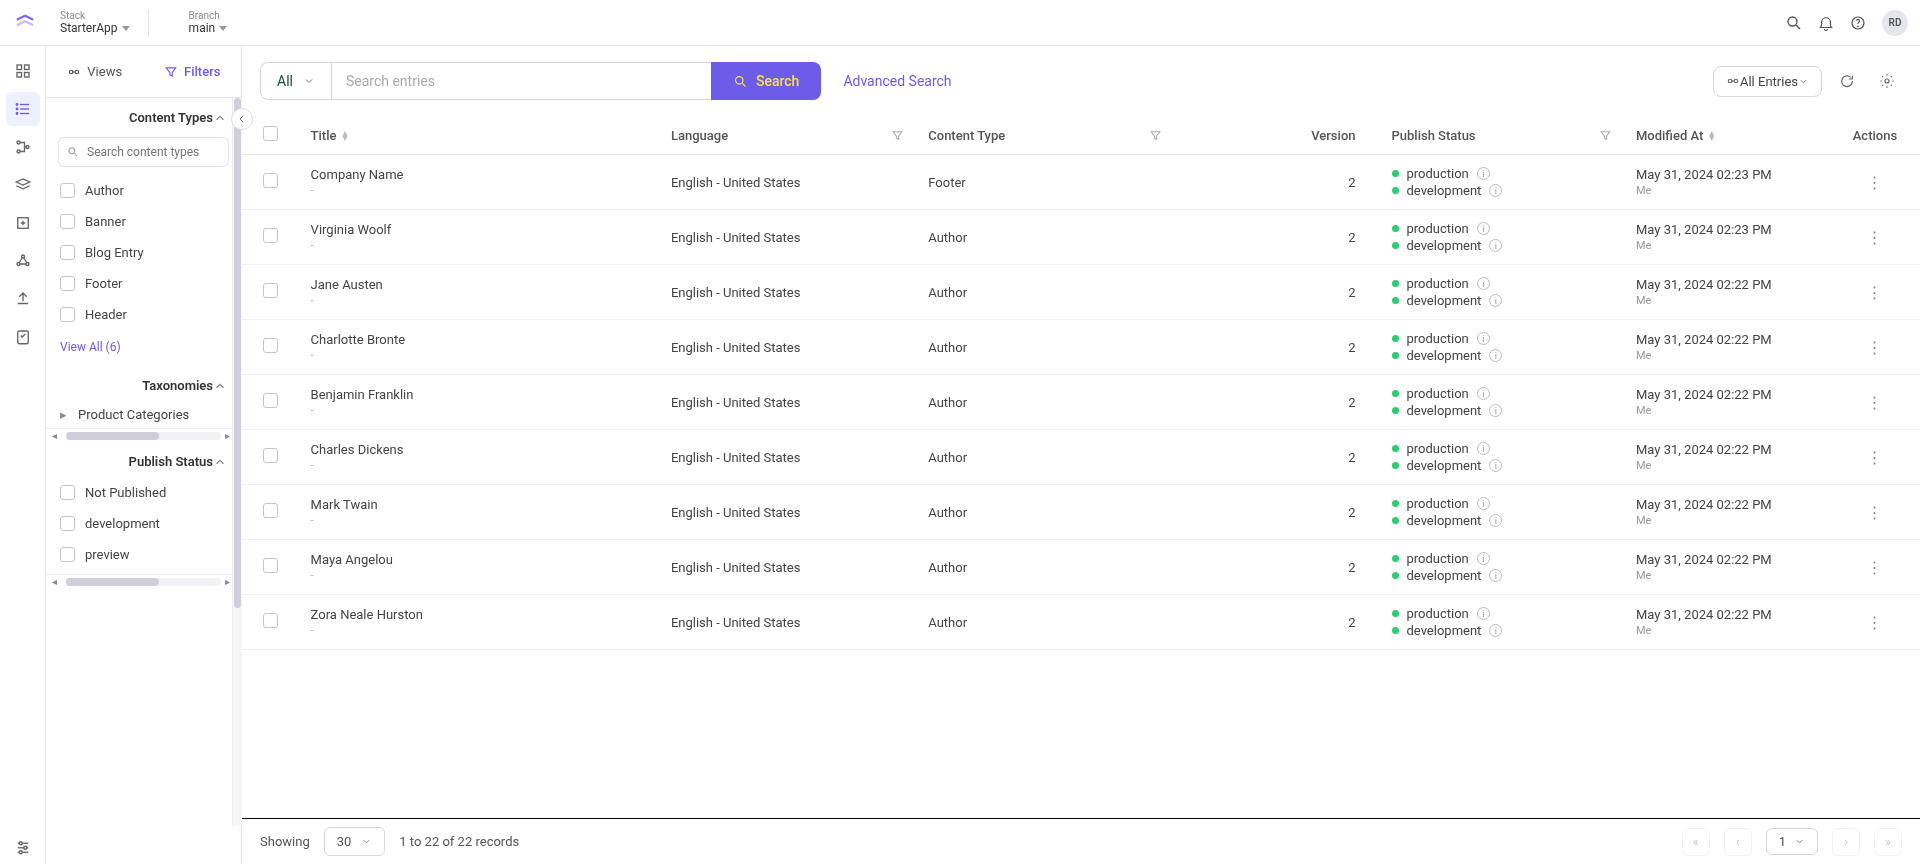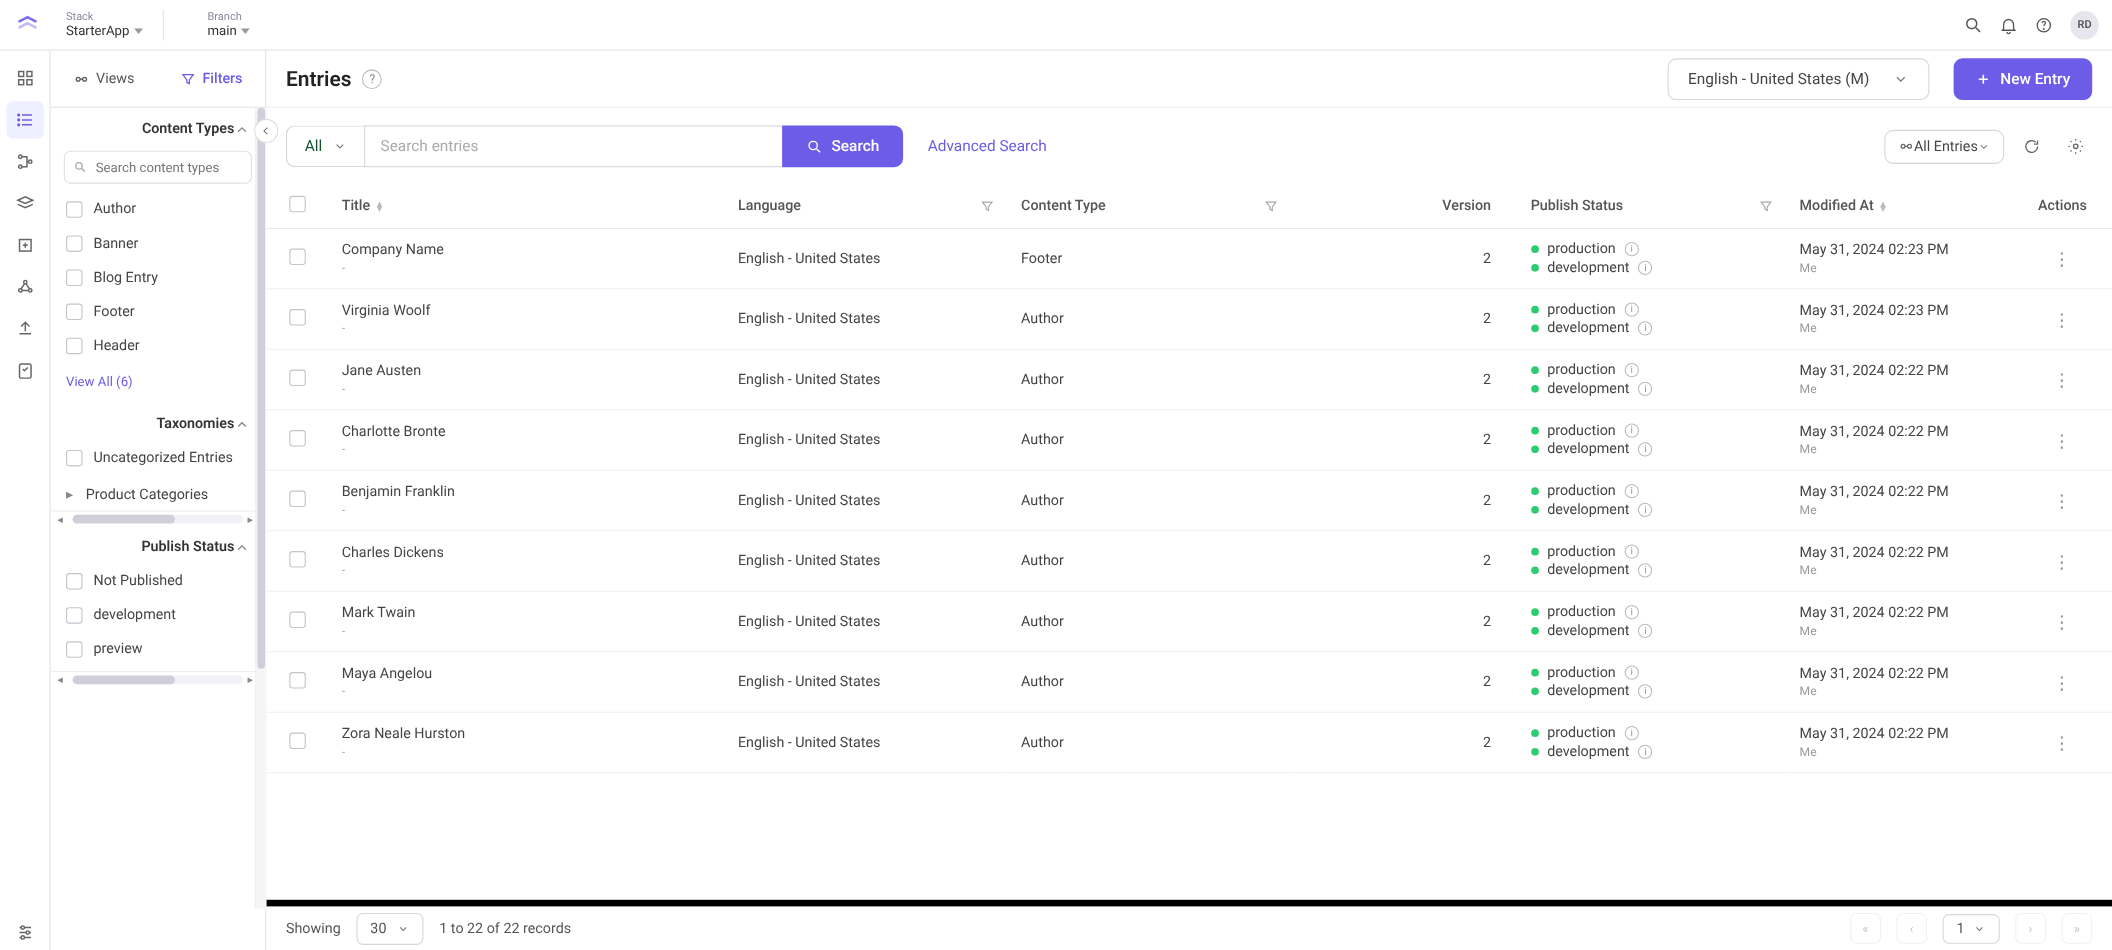--- a/index.html
+++ b/index.html
@@ -64,21 +64,21 @@
   .help-badge { width: 18px; height: 18px; border: 1.5px solid #bbb; border-radius: 50%; display: flex; align-items: center; justify-content: center; font-size: 11px; color: #888; }
   .page-header .spacer { flex: 1; }
   .locale-select { border: 1px solid #d6d6de; border-radius: 8px; padding: 10px 18px; display: flex; align-items: center; gap: 22px; font-size: 14px; color: #444; cursor: pointer; }
   .new-entry-btn { background: #6c5ce7; color: #fff; border-radius: 8px; padding: 11px 20px; display: flex; align-items: center; gap: 8px; font-size: 14px; font-weight: 500; cursor: pointer; margin-left: 12px; }
   .new-entry-btn svg { width: 14px; height: 14px; }
 
   .search-row { display: flex; align-items: center; padding: 16px 18px; gap: 0; }
   .scope { border: 1px solid #d6d6de; border-right: none; border-radius: 8px 0 0 8px; padding: 10px 16px; display: flex; align-items: center; gap: 10px; font-size: 14px; color: #14532d; cursor: pointer; }
   .search-input { flex: 0 0 380px; border: 1px solid #d6d6de; border-right: none; padding: 10px 14px; font-size: 14px; color: #444; }
   .search-input::placeholder { color: #aaa; }
-  .search-btn { background: #6c5ce7; color: #ffffff; padding: 11px 22px; border-radius: 0 8px 8px 0; font-size: 14px; font-weight: 500; display: flex; align-items: center; gap: 8px; cursor: pointer; }
+  .search-btn { background: #6c5ce7; color: #fde047; padding: 11px 22px; border-radius: 0 8px 8px 0; font-size: 14px; font-weight: 500; display: flex; align-items: center; gap: 8px; cursor: pointer; }
   .adv-search { margin-left: 22px; color: #6c5ce7; font-size: 14px; cursor: pointer; }
   .search-row .spacer { flex: 1; }
   .all-entries-chip { border: 1px solid #d6d6de; border-radius: 8px; padding: 7px 12px; display: flex; align-items: center; gap: 0; font-size: 13px; cursor: pointer; color:#444;}
   .circ-btn { width: 30px; height: 30px; border-radius: 50%; display: flex; align-items: center; justify-content: center; color: #666; cursor: pointer; margin-left: 10px; }
   .circ-btn svg { width: 16px; height: 16px; }
 
   
   .table-wrap { flex: 1; overflow: auto; }
   table { border-collapse: collapse; width: 100%; }
   thead th { text-align: left; font-size: 13px; font-weight: 500; color: #555; padding: 10px 12px; border-bottom: 1px solid #e4e4e8; background: #fff; position: sticky; top: 0; white-space: nowrap; }
@@ -98,21 +98,21 @@
   .title-cell { display: flex; flex-direction: column; gap: 2px; }
   .title-cell .sub { color: #aaa; font-size: 11px; }
   .pub-env { display: flex; align-items: center; gap: 8px; font-size: 13px; color: #444; padding: 1px 0; }
   .pub-dot { width: 7px; height: 7px; border-radius: 50%; background: #2ecc71; }
   .pub-info { width: 13px; height: 13px; border: 1.3px solid #bbb; border-radius: 50%; display: inline-flex; align-items: center; justify-content: center; font-size: 9px; color: #999; }
   .mod-cell { display: flex; flex-direction: column; gap: 2px; }
   .mod-cell .who { color: #999; font-size: 11px; }
   .row-actions { color: #888; cursor: pointer; text-align: center; font-size: 16px; letter-spacing: 1px;}
 
   
-  .footer { height: 46px; border-top: 6px solid #000000; display: flex; align-items: center; padding: 0 18px; font-size: 13px; color: #555; gap: 14px; }
+  .footer { height: 46px; border-top: 1px solid #000000; display: flex; align-items: center; padding: 0 18px; font-size: 13px; color: #555; gap: 14px; }
   .page-size { border: 1px solid #d6d6de; border-radius: 6px; padding: 6px 12px; display: flex; align-items: center; gap: 10px; cursor: pointer; }
   .footer .spacer { flex: 1; }
   .pager-btn { width: 28px; height: 28px; border: 1px solid #e4e4e8; border-radius: 6px; display: flex; align-items: center; justify-content: center; cursor: pointer; color: #888; font-size: 12px;}
   .pager-btn.disabled { opacity: .5; cursor: default; }
   .page-num { border: 1px solid #d6d6de; border-radius: 6px; padding: 5px 12px; display: flex; align-items: center; gap: 8px; }
 
   .caret-down { width:0;height:0;border-left:4px solid transparent;border-right:4px solid transparent;border-top:5px solid #999; display:inline-block;}
 </style>
 </head>
 <body>
@@ -296,26 +296,20 @@
           </label>
         </div>
       <div class="view-all">View All (6)</div>
 
       <div class="section-head">
         <span>Taxonomies</span>
         <svg viewBox="0 0 24 24" fill="none" stroke="currentColor" stroke-width="2">
             <path d="M6 15 L12 9 L18 15"></path>
           </svg>
       </div>
-      <div class="check-list">
-        <label class="check-item">
-          <input type="checkbox" style="">
-          <span>Uncategorized Entries</span>
-        </label>
-      </div>
       <div class="tax-item">
         <span class="caret">▸</span>
         <span>Product Categories</span>
       </div>
       <div class="hscroll-shim">
           <span class="arrow">◂</span>
           <div class="track">
             <div class="thumb"></div>
           </div>
           <span class="arrow">▸</span>
@@ -349,37 +343,20 @@
           <span class="arrow">▸</span>
         </div>
     </div>
     <div class="edge-scroll">
         <div class="edge-thumb"></div>
       </div>
 
   </div>
 
   <div class="main">
-    <div class="page-header">
-      <span class="page-title">Entries</span>
-      <span class="help-badge">?</span>
-      <div class="spacer"></div>
-      <div class="locale-select">
-        <span>English - United States (M)</span>
-        <svg width="14" height="14" viewBox="0 0 24 24" fill="none" stroke="#777" stroke-width="2">
-            <path d="M6 9 L12 15 L18 9"></path>
-          </svg>
-      </div>
-      <div class="new-entry-btn">
-        <svg viewBox="0 0 24 24" fill="none" stroke="currentColor" stroke-width="2.5">
-            <path d="M12 5 V19 M5 12 H19"></path>
-          </svg>
-        <span>New Entry</span>
-      </div>
-    </div>
 
     <div class="search-row">
       <div class="scope">
         <span>All</span>
         <svg width="12" height="12" viewBox="0 0 24 24" fill="none" stroke="#777" stroke-width="2">
             <path d="M6 9 L12 15 L18 9"></path>
           </svg>
       </div>
       <input class="search-input" type="text" placeholder="Search entries" style="">
       <div class="search-btn">

